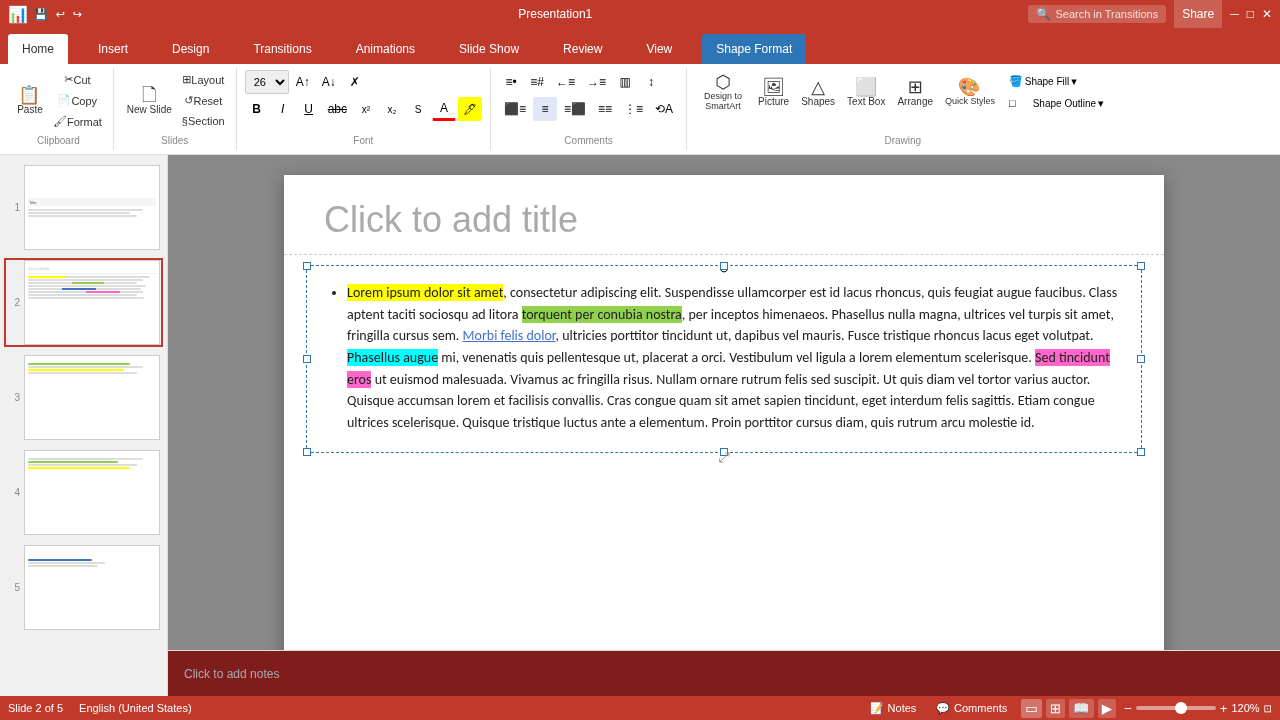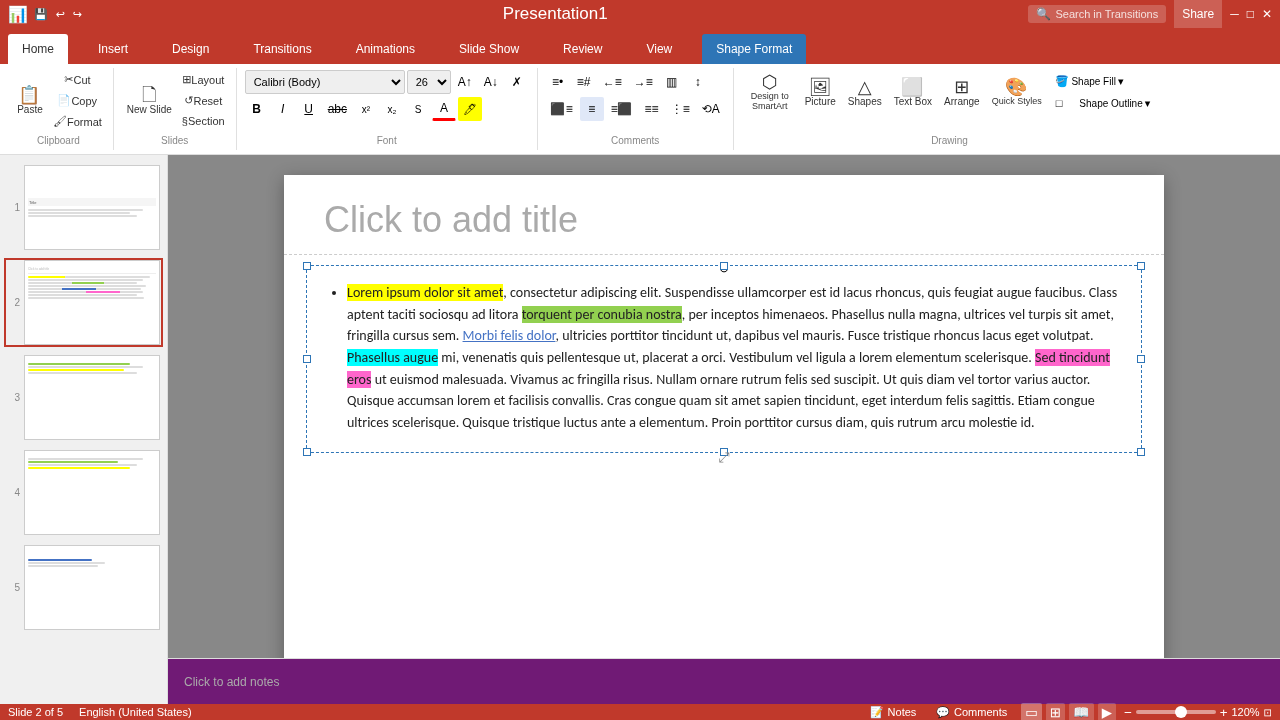--- a/index.html
+++ b/index.html
@@ -1,21 +1,21 @@
 <!DOCTYPE html>
 <html><head>
   <meta charset="utf-8">
   <style>
     * { box-sizing: border-box; margin: 0; padding: 0; }
     body { font-family: 'Segoe UI', Arial, sans-serif; font-size: 12px; background: #f3f3f3; overflow: hidden; width: 1280px; height: 720px; display: flex; flex-direction: column; }
 
     
     .title-bar { background: #c0392b; color: white; height: 28px; display: flex; align-items: center; justify-content: space-between; padding: 0 8px; flex-shrink: 0; }
     .title-bar-left { display: flex; align-items: center; gap: 6px; }
-    .title-bar-center { font-size: 17px; font-weight: 500; }
+    .title-bar-center { font-size: 12px; font-weight: 500; }
     .title-bar-right { display: flex; align-items: center; gap: 8px; }
 
     
     .ribbon-tabs { background: #c0392b; display: flex; align-items: flex-end; padding: 0 8px; flex-shrink: 0; height: 36px; gap: 16px; }
     .ribbon-tab { padding: 6px 14px; font-size: 12px; color: white; cursor: pointer; border-radius: 3px 3px 0 0; height: 30px; display: flex; align-items: center; }
     .ribbon-tab.active { background: white; color: #333; font-weight: 500; }
 
     
     .ribbon { background: white; border-bottom: 1px solid #ddd; display: flex; align-items: stretch; padding: 4px 8px; flex-shrink: 0; min-height: 90px; gap: 4px; }
     .ribbon-group { display: flex; flex-direction: column; align-items: flex-start; border-right: 1px solid #e0e0e0; padding: 2px 8px 4px 4px; min-width: fit-content; }
@@ -55,24 +55,24 @@
     .content-text { font-size: 14px; line-height: 1.55; color: #222; font-family: Calibri, 'Times New Roman', serif; }
     .content-text ul { padding-left: 20px; }
     .content-text li { margin-bottom: 2px; }
     .hl-yellow { background-color: #ffff00; }
     .hl-green { background-color: #92d050; }
     .hl-pink { background-color: #ff66cc; }
     .hl-cyan { background-color: #00ffff; }
     .text-blue { color: #4472c4; text-decoration: underline; }
 
     
-    .notes-area { background: #701a75; border-top: 1px solid #ddd; height: 46px; display: flex; align-items: center; padding: 13px 16px; color: #aaa; font-size: 12px; }
-
-    
-    .status-bar { background: #c0392b; color: white; height: 16px; display: flex; align-items: center; justify-content: space-between; padding: 0 8px; flex-shrink: 0; font-size: 11px; }
+    .notes-area { background: #7f1d1d; border-top: 1px solid #ddd; height: 46px; display: flex; align-items: center; padding: 13px 16px; color: #aaa; font-size: 12px; }
+
+    
+    .status-bar { background: #c0392b; color: white; height: 24px; display: flex; align-items: center; justify-content: space-between; padding: 0 8px; flex-shrink: 0; font-size: 11px; }
     .status-bar-right { display: flex; align-items: center; gap: 8px; }
     .status-tab { display: flex; align-items: center; gap: 4px; cursor: pointer; padding: 2px 6px; border-radius: 3px; }
 
     
     .zoom-control { display: flex; align-items: center; gap: 4px; }
     .zoom-slider { -webkit-appearance: none; width: 80px; height: 4px; border-radius: 2px; background: rgba(255,255,255,0.5); cursor: pointer; }
     .zoom-slider::-webkit-slider-thumb { -webkit-appearance: none; width: 12px; height: 12px; border-radius: 50%; background: white; cursor: pointer; }
 
     
     .shape-fill-btn { display: flex; align-items: center; gap: 2px; font-size: 11px; padding: 2px 6px; cursor: pointer; border: 1px solid transparent; border-radius: 2px; }
@@ -141,23 +141,20 @@
         <div class="rb-btn small">⊞ <span>Layout</span></div>
         <div class="rb-btn small">↺ <span>Reset</span></div>
         <div class="rb-btn small">§ <span>Section</span></div>
       </div>
     </div>
     <div class="ribbon-group-label">Slides</div>
   </div>
 
   <div class="ribbon-group">
     <div class="ribbon-row" style="margin-bottom:3px;">
-      <select class="font-select">
-        <option>Calibri (Body)</option>
-      </select>
       <select class="font-size-select">
         <option>26</option>
       </select>
       <button class="format-btn" title="Increase Font Size">A↑</button>
       <button class="format-btn" title="Decrease Font Size">A↓</button>
       <button class="format-btn">✗</button>
     </div>
     <div class="ribbon-row">
       <button class="format-btn bold">B</button>
       <button class="format-btn italic">I</button>

